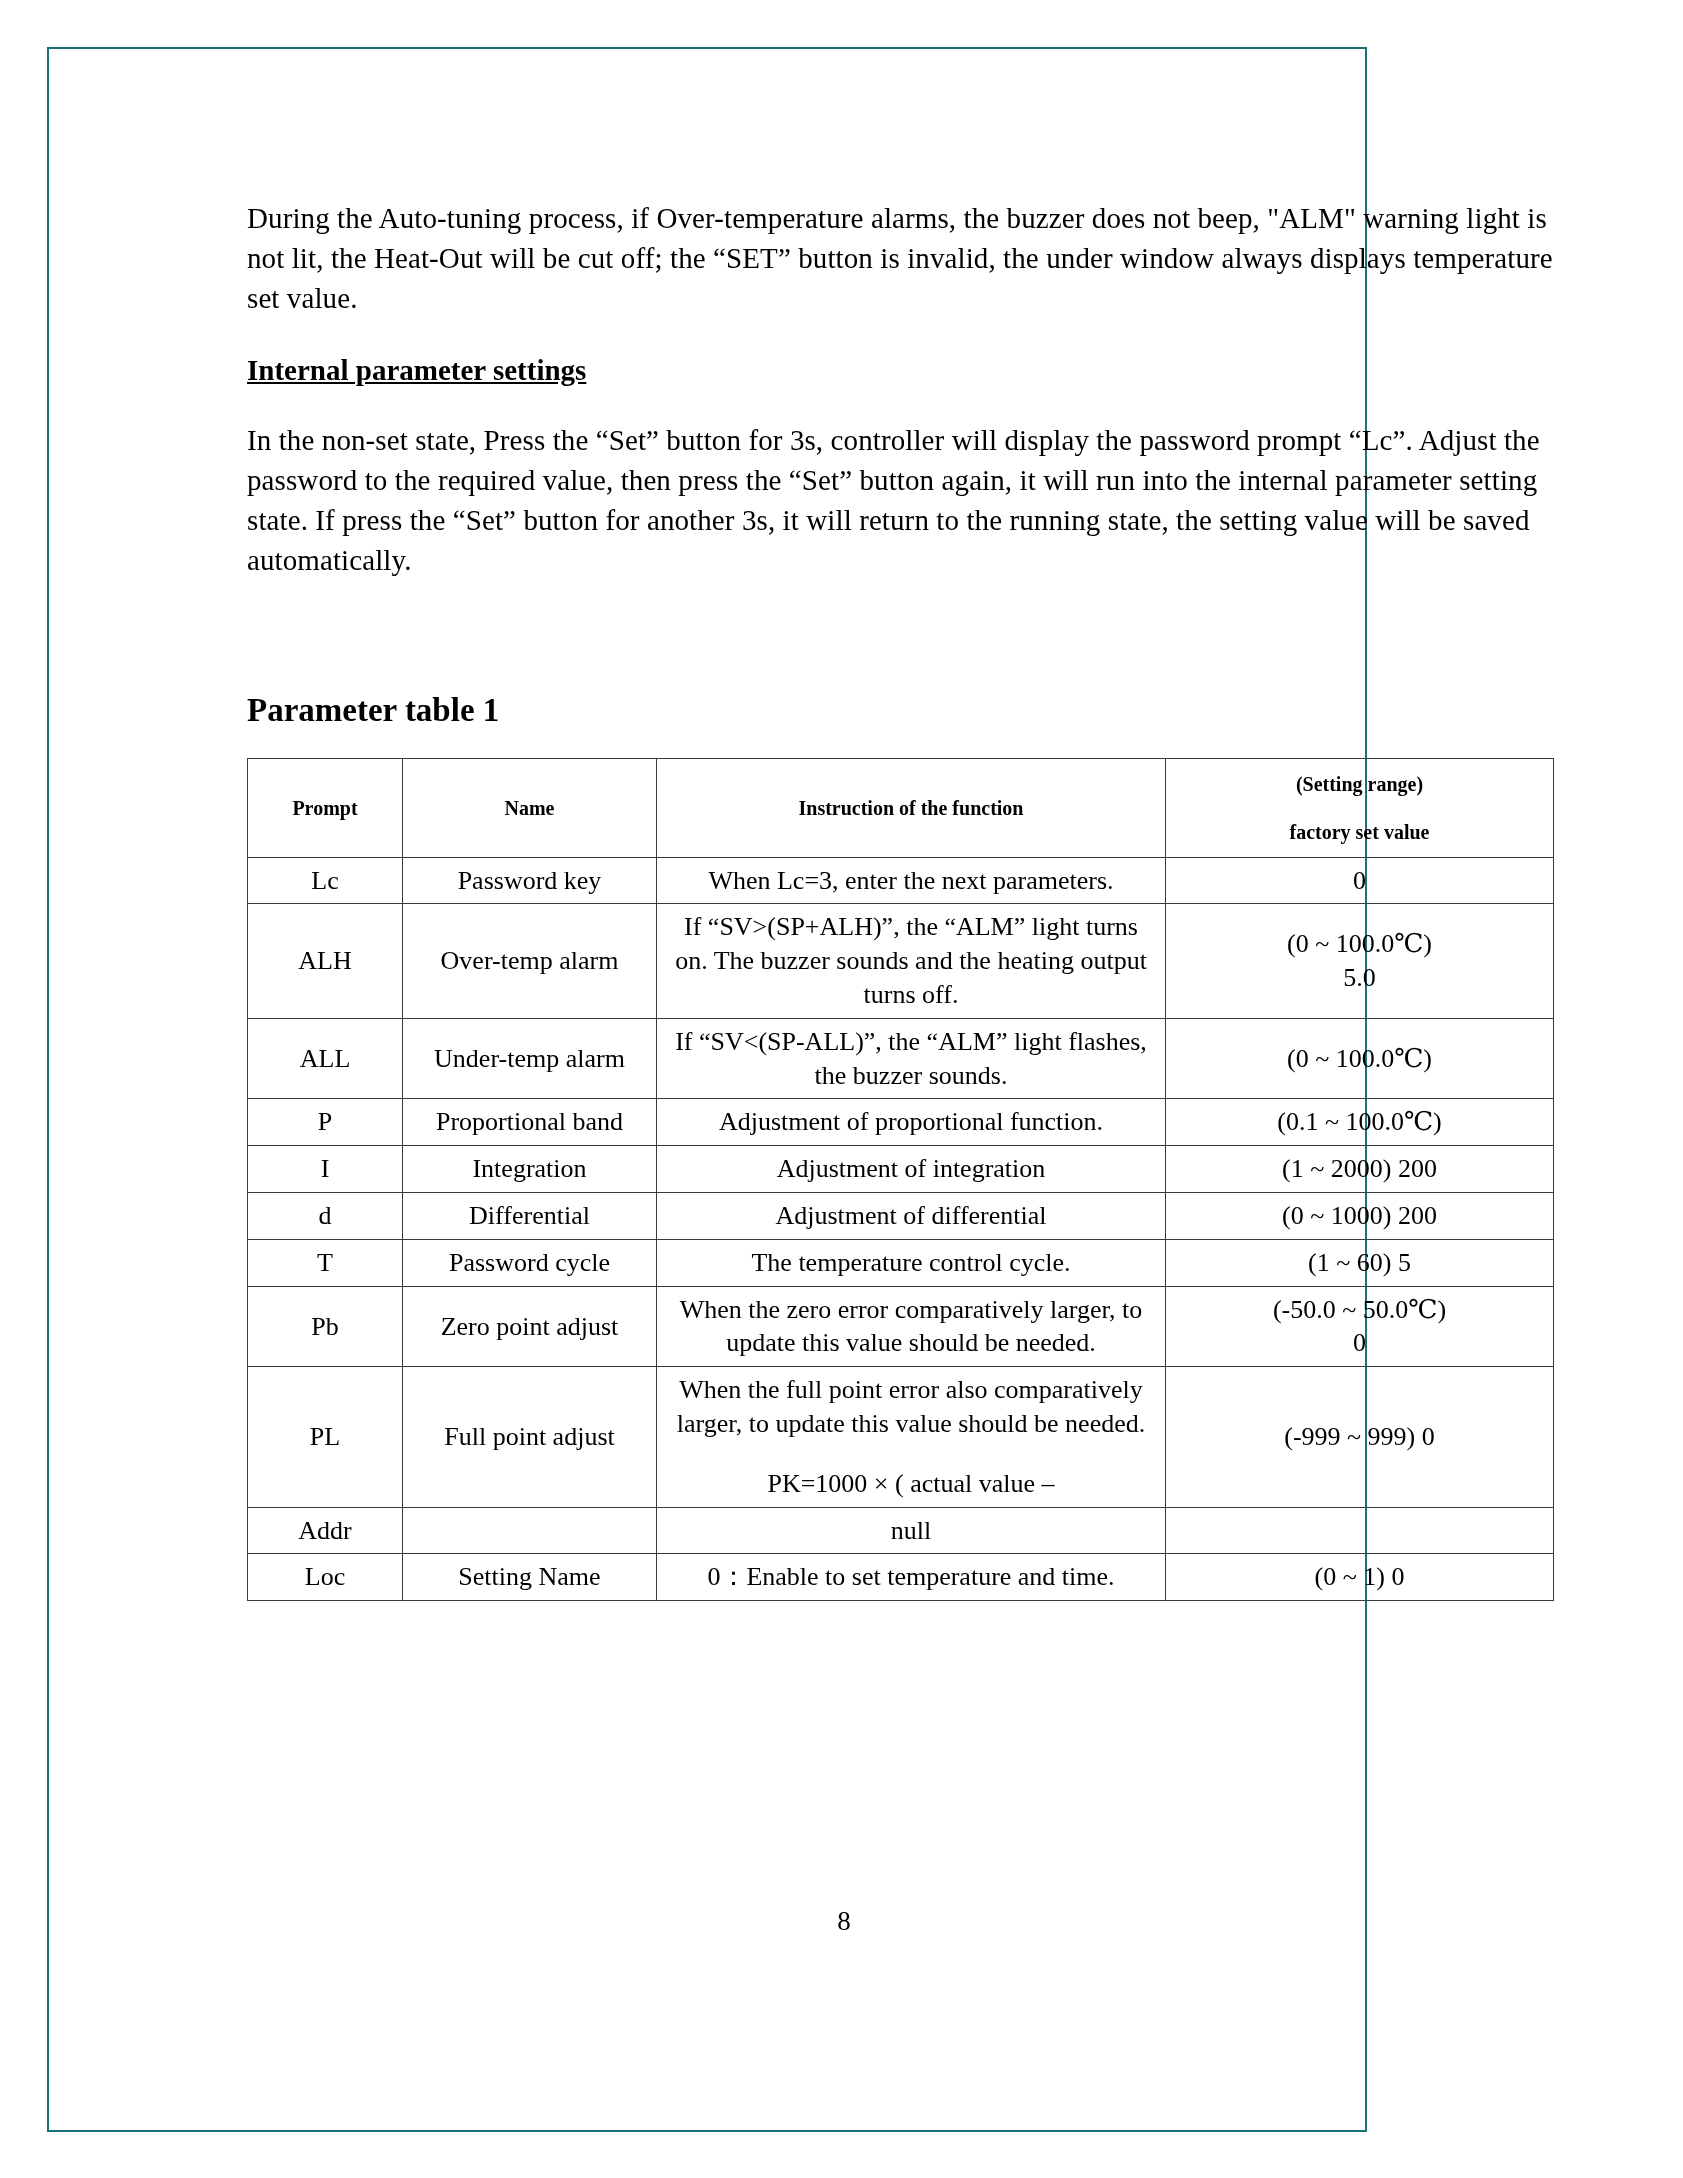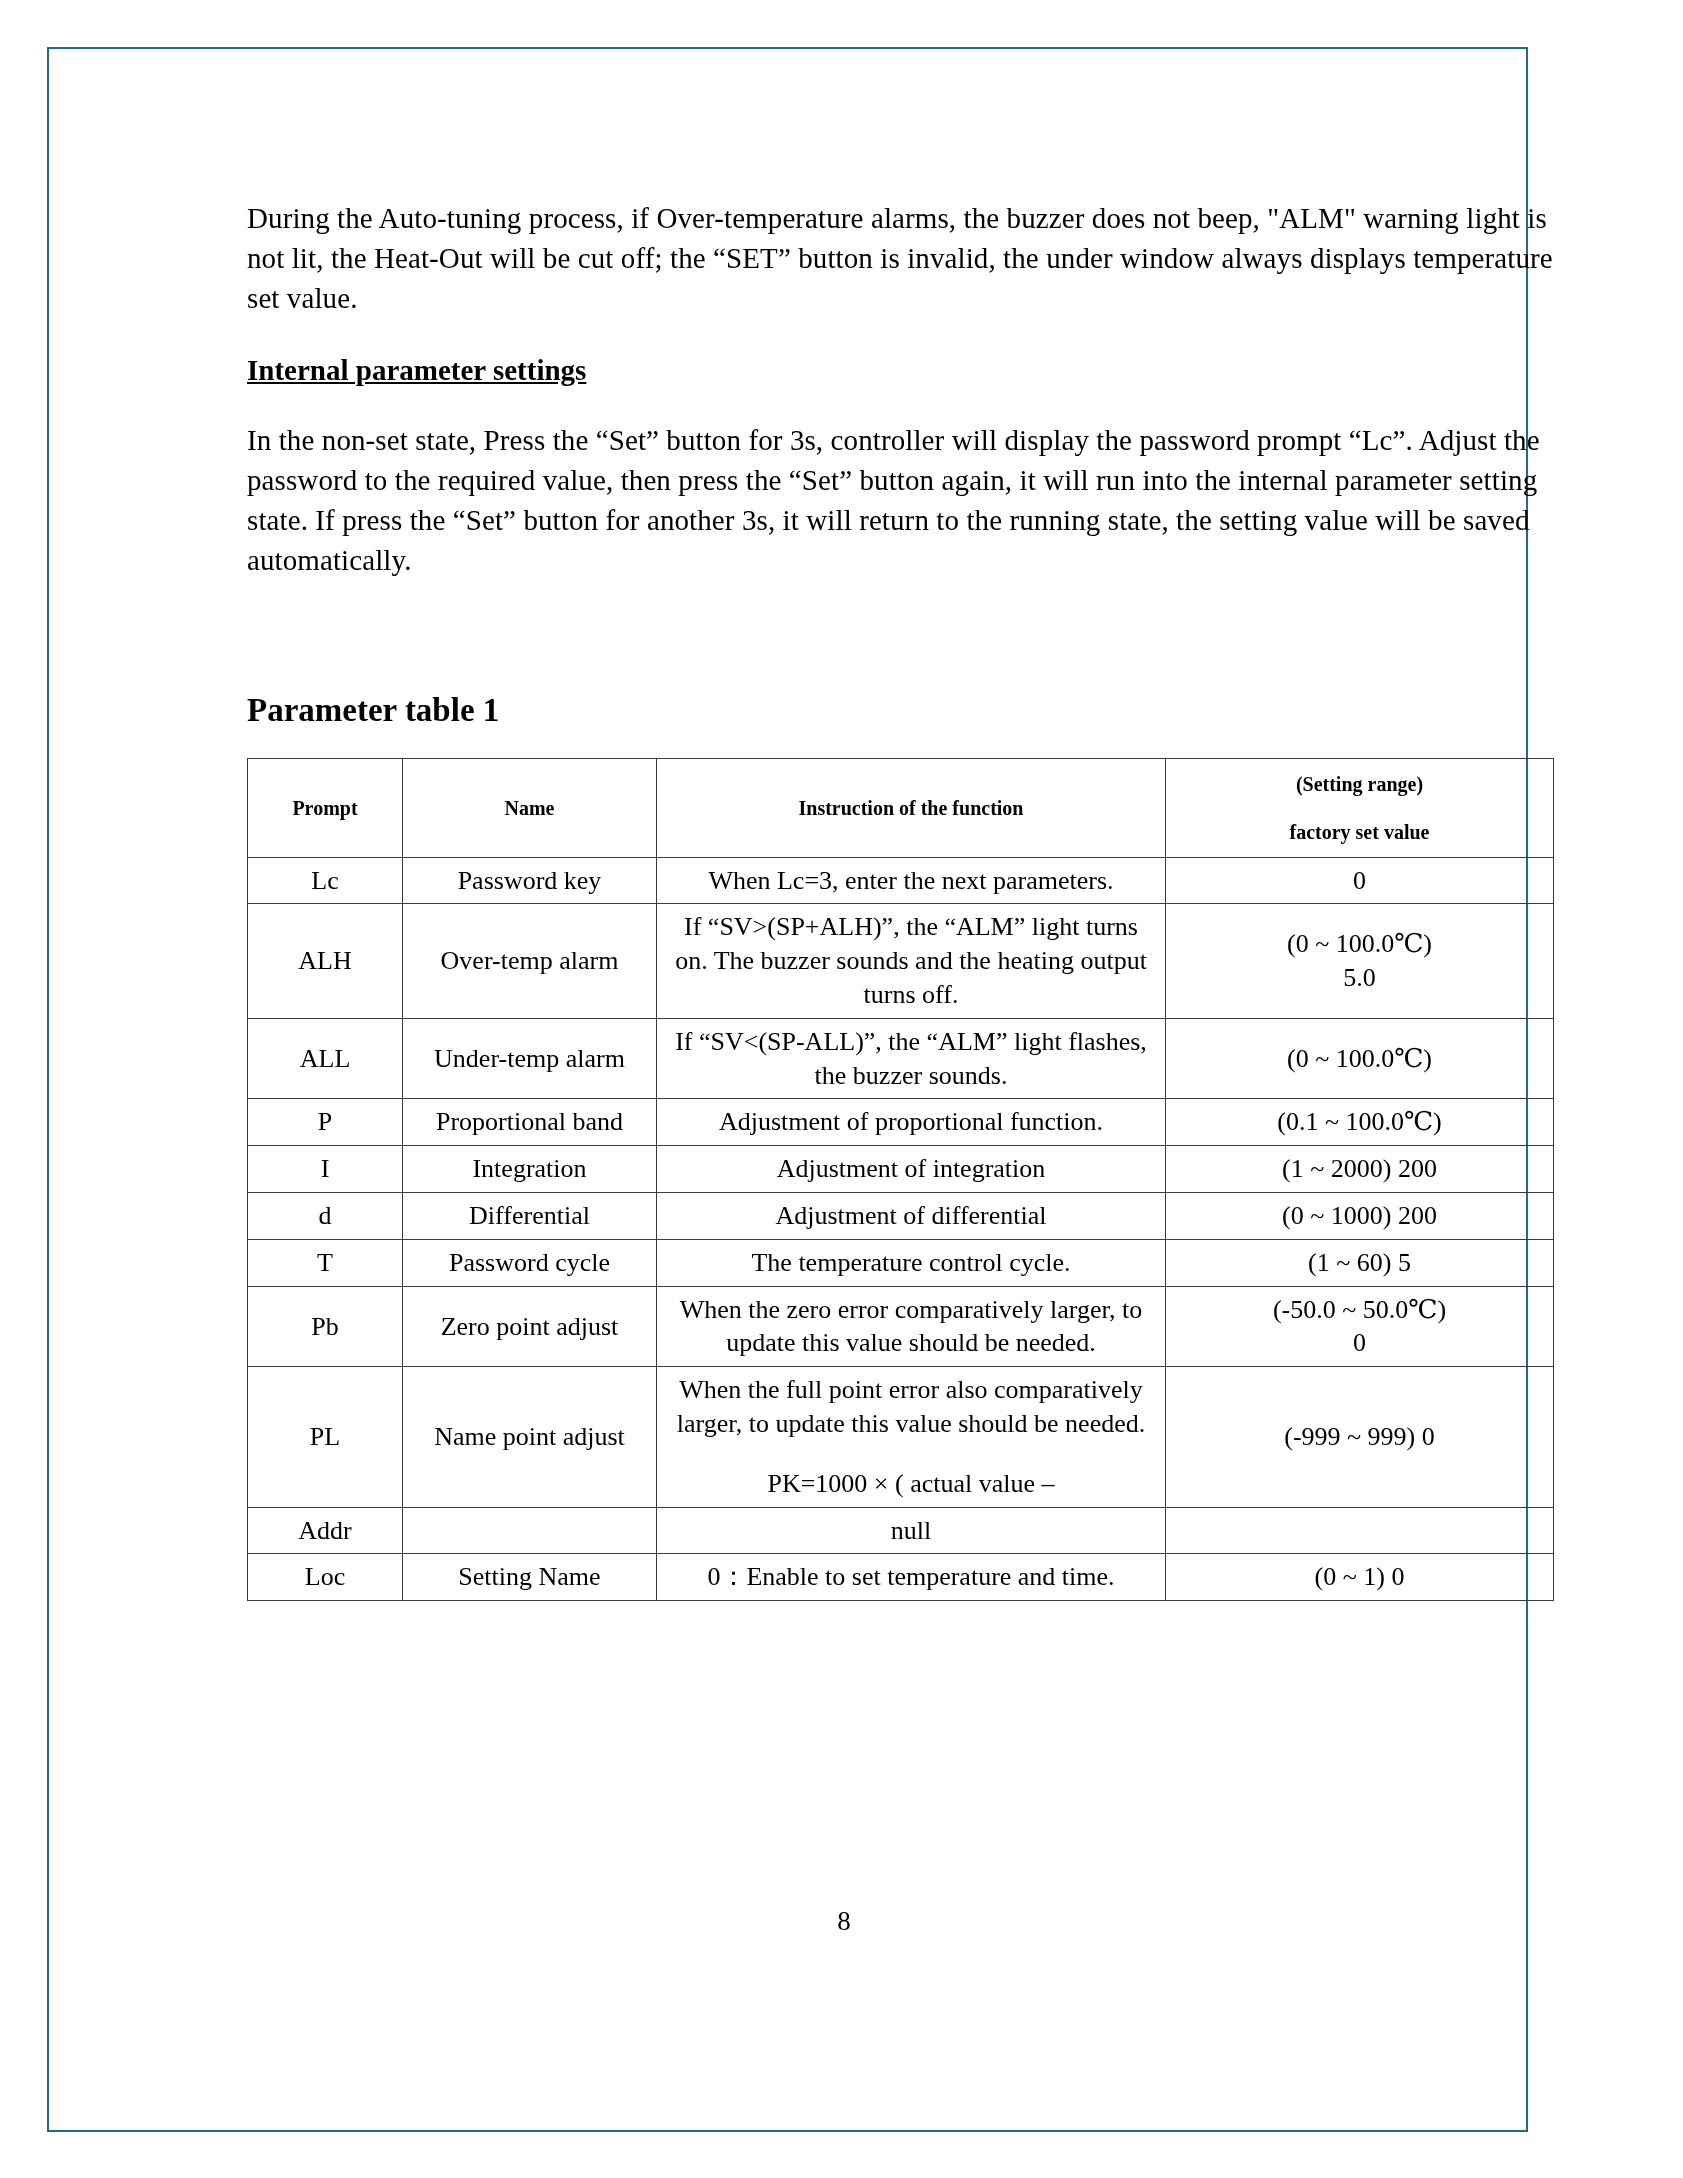--- a/index.html
+++ b/index.html
@@ -13,21 +13,21 @@
     font-family: "Liberation Serif", "DejaVu Serif", serif;
     color: #000000;
     position: relative;
     overflow: hidden;
   }
 
   .page-frame {
     position: absolute;
     left: 47px;
     top: 47px;
-    width: 1481px;
+    width: 1320px;
     height: 2085px;
     border: 2px solid #1f6f7a;
     box-sizing: border-box;
   }
 
   .page-inner {
     position: absolute;
     left: 198px;
     top: 149px;
     width: 1307px;
@@ -205,21 +205,21 @@
             <td class="prompt-cell">Pb</td>
             <td>Zero point adjust</td>
             <td><span>When the zero error comparatively larger, to update this value should be needed.</span></td>
             <td>
               <span class="range-line">(-50.0 ~ 50.0℃)</span>
               <span class="range-val">0</span>
             </td>
           </tr>
           <tr>
             <td class="prompt-cell">PL</td>
-            <td>Name point adjust</td>
+            <td>Full point adjust</td>
             <td><span>When the full point error also comparatively larger, to update this value should be needed.</span><span class="instr-extra">PK=1000 × ( actual value –</span></td>
             <td>
               <span class="range-line">(-999 ~ 999) 0</span>
             </td>
           </tr>
           <tr>
             <td class="prompt-cell">Addr</td>
             <td></td>
             <td><span>null</span></td>
             <td></td>

